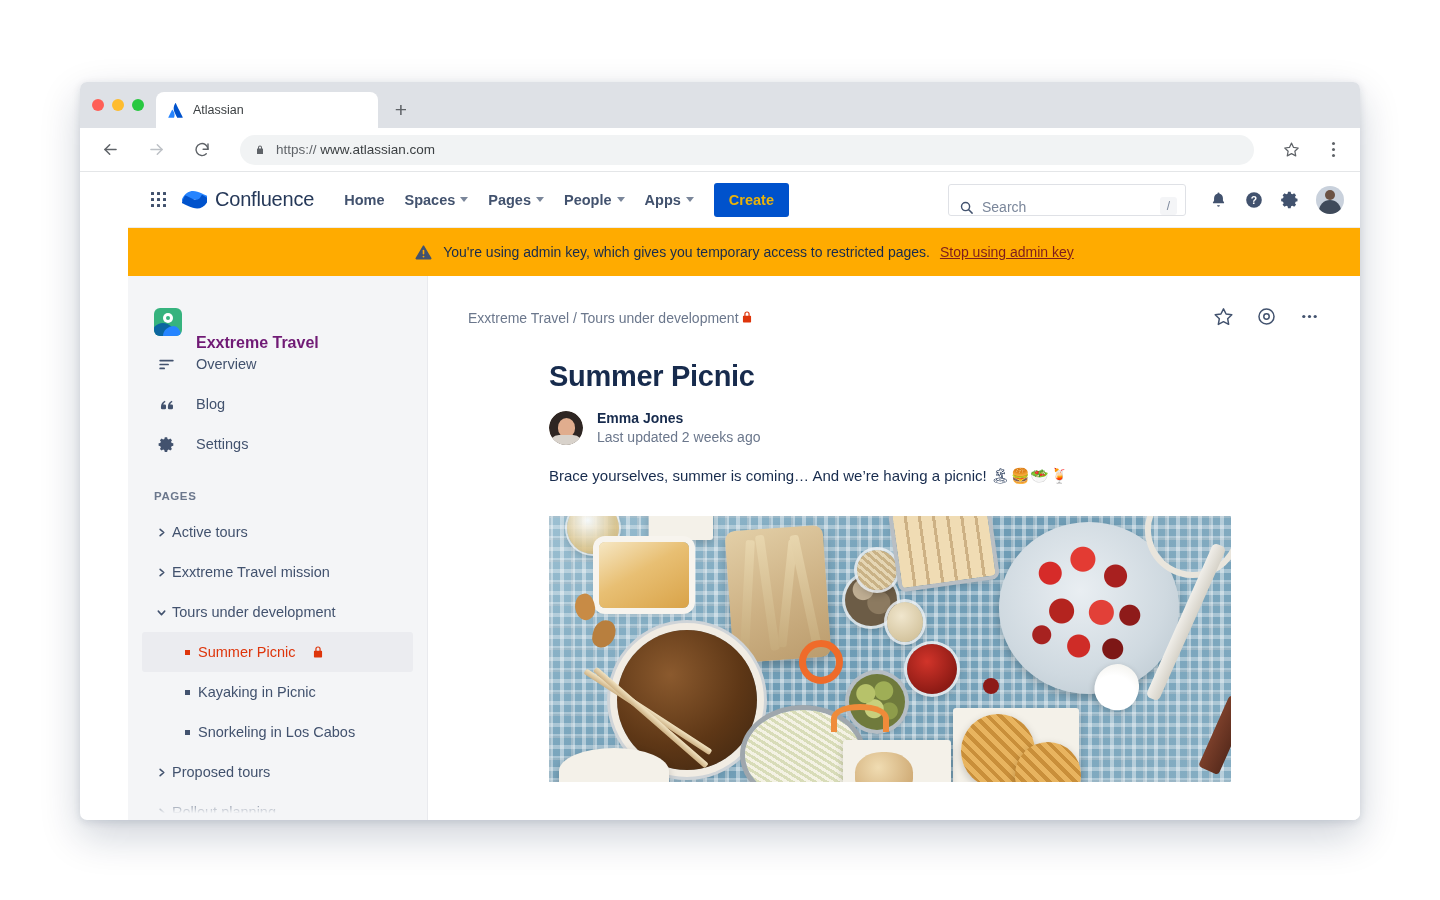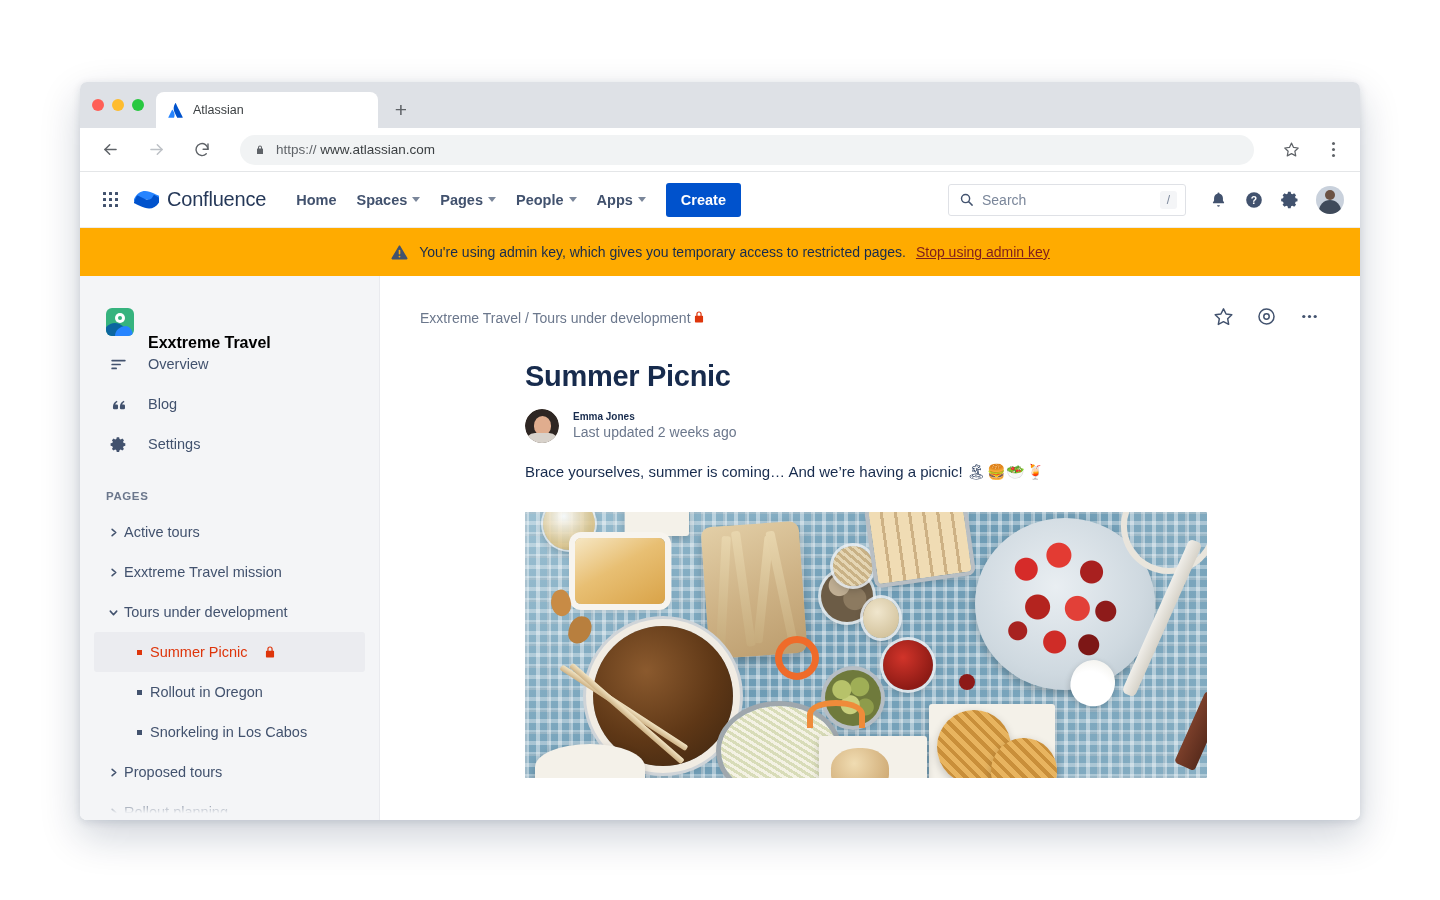--- a/index.html
+++ b/index.html
@@ -78,21 +78,21 @@
     display: flex; align-items: center;
     padding: 0 14px; gap: 10px;
   }
   .omnibox .url { font-size: 13.5px; color: #3c4043; }
   .omnibox .url .scheme { color: #5f6368; }
   .star-btn { width: 30px; height: 30px; display: flex; align-items: center; justify-content: center; color: #5f6368;}
   .kebab { width: 26px; display: flex; flex-direction: column; align-items: center; gap: 3px; color:#5f6368;}
   .kebab i { width: 3px; height: 3px; border-radius: 50%; background: #5f6368; display: block;}
 
   
-  .app { flex: 1; display: flex; flex-direction: column; min-height: 0; }
+  .app { flex: 1; display: flex; flex-direction: column; min-height: 0; padding-left: 48px; }
 
   .topnav {
     height: 56px; flex: 0 0 56px;
     background: #ffffff;
     border-bottom: 1px solid #ebecf0;
     display: flex; align-items: center;
     padding: 0 16px 0 14px;
     gap: 0;
   }
   .appswitch {
@@ -108,32 +108,32 @@
 
   .navitem {
     display: flex; align-items: center; gap: 5px;
     padding: 7px 10px; border-radius: 3px;
     font-size: 14.5px; font-weight: bold; color: #42526e;
     white-space: nowrap;
   }
   .caret { width: 0; height: 0; border-left: 4px solid transparent; border-right: 4px solid transparent; border-top: 5px solid #7a869a; display: block; }
 
   .create-btn {
-    background: #0052cc; color: #ffffff;
+    background: #0052cc; color: #eab308;
     font-size: 14.5px; font-weight: bold;
     padding: 9px 15px; border-radius: 3px;
     margin-left: 10px; white-space: nowrap;
   }
 
   .nav-right { margin-left: auto; display: flex; align-items: center; gap: 4px; }
   .searchbox {
     width: 238px; height: 32px;
     border: 1px solid #dfe1e6; border-radius: 3px;
     background: #ffffff;
-    display: flex; align-items: center; gap: 8px;
+    display: flex; align-items: flex-end; gap: 8px;
     padding: 0 8px 0 10px;
     margin-right: 12px;
   }
   .searchbox .ph { flex: 1; font-size: 14px; color: #7a869a; }
   .slash {
     background: #f4f5f7; color: #7a869a;
     font-size: 12px; border-radius: 3px;
     padding: 1px 7px; line-height: 16px;
   }
   .iconbtn {
@@ -171,21 +171,21 @@
   }
   .space-head { display: flex; align-items: center; gap: 14px; padding: 0 24px 0 26px; height: 44px; }
   .space-icon {
     width: 28px; height: 28px; border-radius: 6px;
     background: #36b37e; position: relative; overflow: hidden; flex: 0 0 28px;
   }
   .space-icon .hillA { position:absolute; width:24px;height:13px;background:#0c66a0;left:-3px;bottom:0;border-radius:50% 50% 0 0 / 100% 100% 0 0;}
   .space-icon .hillB { position:absolute; width:18px;height:10px;background:#2684ff;left:9px;bottom:0;border-radius:60% 40% 0 0 / 100% 100% 0 0;}
   .space-icon .pin { position:absolute; width:10px;height:10px;border-radius:50%;background:#ffffff;left:9px;top:5px;}
   .space-icon .pin:after { content:""; position:absolute; width:4px;height:4px;border-radius:50%;background:#36b37e; left:3px; top:3px;}
-  .space-name { font-size: 16px; font-weight: bold; color: #000000; margin-top: 42px; }
+  .space-name { font-size: 16px; font-weight: bold; color: #701a75; margin-top: 42px; }
 
   .nav-link {
     display: flex; align-items: center; gap: 18px;
     height: 40px; padding-left: 26px; color: #42526e; font-size: 14.5px;
   }
   .nav-link .ic { width: 24px; display: flex; align-items: center; justify-content: center; color: #42526e; }
 
   .pages-label {
     font-size: 11.5px; font-weight: bold; letter-spacing: 0.6px;
     color: #6b778c; padding: 26px 0 10px 26px;
@@ -217,21 +217,21 @@
   .page-wrap { max-width: 690px; margin: 0 auto; padding-top: 28px; }
   .page-title { font-size: 29px; font-weight: bold; color: #172b4d; letter-spacing: -0.3px; }
   .byline { display: flex; align-items: center; gap: 14px; margin-top: 16px; }
   .byline .av {
     width: 34px; height: 34px; border-radius: 50%;
     background: #e3dcd4; position: relative; overflow: hidden; flex: 0 0 34px;
   }
   .byline .av .hair { position:absolute;inset:0;background:#2e2623;border-radius:50%;}
   .byline .av .face { position:absolute;width:17px;height:19px;border-radius:50% 50% 45% 45%;background:#e0ad8e;left:9px;top:7px;}
   .byline .av .shoulder { position:absolute;width:34px;height:10px;bottom:0;left:0;background:#d8d2cb;border-radius:12px 12px 0 0;}
-  .author { font-size: 10px; font-weight: bold; color: #172b4d; line-height: 1.35; }
+  .author { font-size: 14px; font-weight: bold; color: #172b4d; line-height: 1.35; }
   .updated { font-size: 14px; color: #6b778c; line-height: 1.35; }
 
   .para { margin-top: 17px; font-size: 15px; color: #172b4d; line-height: 1.6; }
   .emoji { font-size: 15px; letter-spacing: 1px; }
 
   
   .photo {
     margin-top: 28px;
     width: 682px; height: 266px;
     border-radius: 2px; overflow: hidden;
@@ -506,21 +506,21 @@
             <svg width="16" height="16" viewBox="0 0 24 24" fill="#de350b">
                 <path d="M17 10h-1V7.6a4 4 0 1 0-8 0V10H7a1.1 1.1 0 0 0-1.1 1.1v8A1.1 1.1 0 0 0 7 20.2h10a1.1 1.1 0 0 0 1.1-1.1v-8A1.1 1.1 0 0 0 17 10zm-7.2-2.4a2.2 2.2 0 1 1 4.4 0V10H9.8z"></path>
               </svg>
           </span>
         </div>
 
         <div class="tree-row child">
           <span class="bullet">
               <i></i>
             </span>
-          <span class="tree-label">Rollout in Oregon</span>
+          <span class="tree-label">Kayaking in Picnic</span>
         </div>
 
         <div class="tree-row child">
           <span class="bullet">
               <i></i>
             </span>
           <span class="tree-label">Snorkeling in Los Cabos</span>
         </div>
 
         <div class="tree-row">

